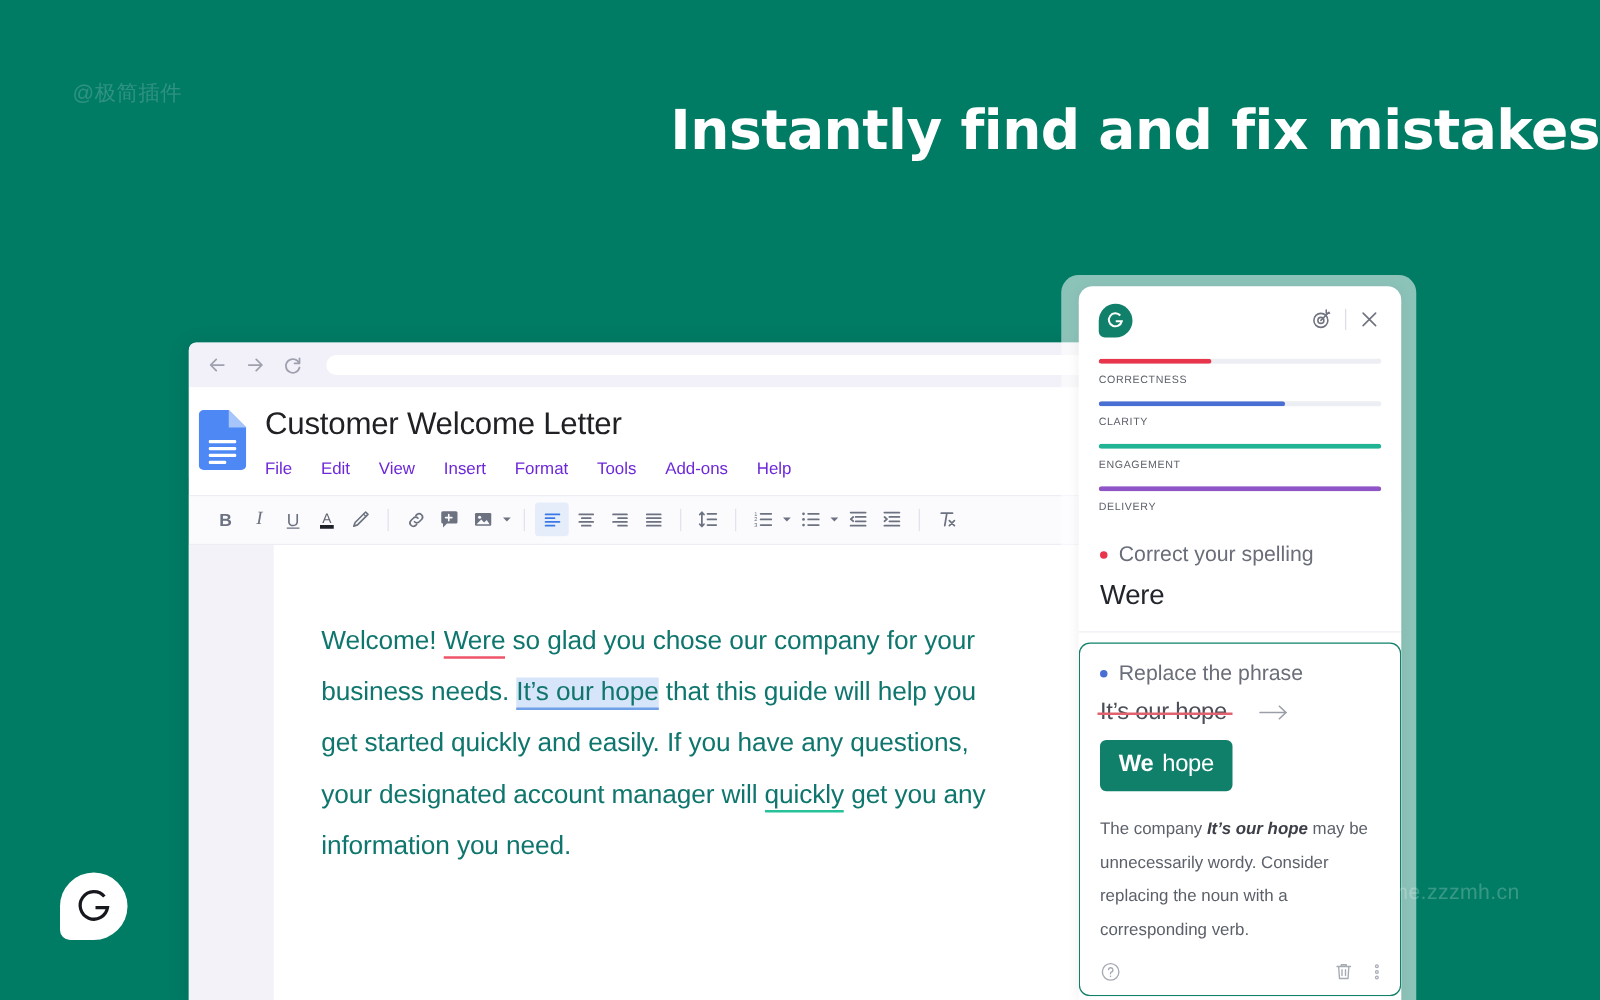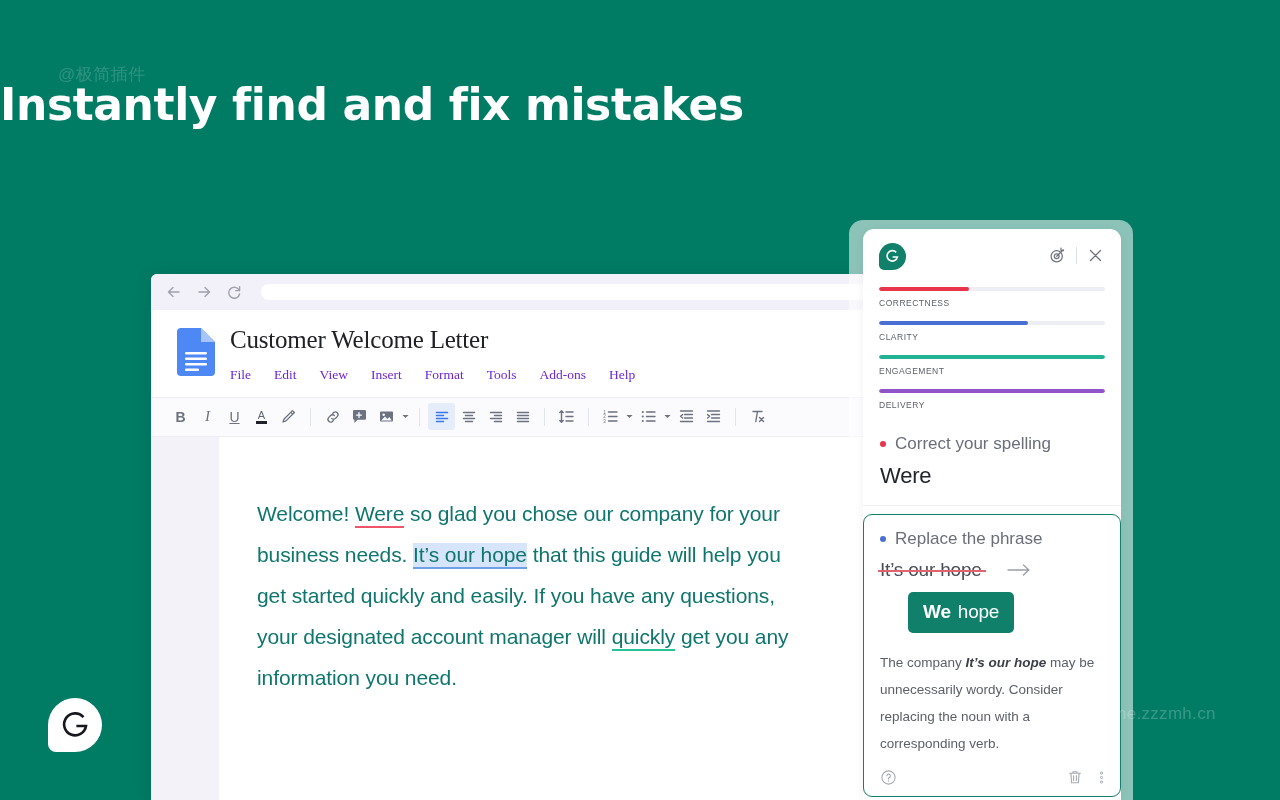--- a/index.html
+++ b/index.html
@@ -36,21 +36,21 @@
     z-index: 60;
     user-select: none;
   }
 
   
   .headline {
     position: absolute;
     top: 79px;
     left: 0;
     width: 1280px;
-    text-align: left;
+    text-align: right;
     color: #ffffff;
     font-size: 44px;
     font-weight: bold;
     letter-spacing: -0.4px;
     font-family: "DejaVu Sans", sans-serif;
   }
 
   
   .brand-logo {
     position: absolute;
@@ -98,24 +98,23 @@
   .url-bar {
     flex: 1;
     height: 16px;
     background: #ffffff;
     border-radius: 9px;
     margin-left: 6px;
   }
 
   .docs-header {
     background: #ffffff;
-    padding: 14px 18px 0 26px;
+    padding: 14px 18px 0 8px;
     display: flex;
     align-items: flex-start;
-    font-family: Liberation Serif, serif;
   }
   .doc-icon {
     width: 38px;
     height: 48px;
     margin-top: 4px;
     flex: 0 0 auto;
   }
   .doc-head-right { margin-left: 15px; padding-top: 2px; }
   .doc-title {
     font-size: 25px;
@@ -309,21 +308,20 @@
     gap: 7px;
     background: #11806a;
     color: #ffffff;
     border: none;
     border-radius: 5px;
     padding: 9px 15px 10px 15px;
     font-size: 19px;
     font-family: "Liberation Sans", sans-serif;
     letter-spacing: -0.2px;
     cursor: pointer;
-    margin-left: 28px;
   }
   .gm-new-btn b { font-weight: bold; }
 
   .gm-explain {
     margin-top: 16px;
     font-size: 13.5px;
     line-height: 27px;
     color: #5c6069;
   }
   .gm-explain i { font-style: italic; font-weight: bold; color: #3c3f47; }

